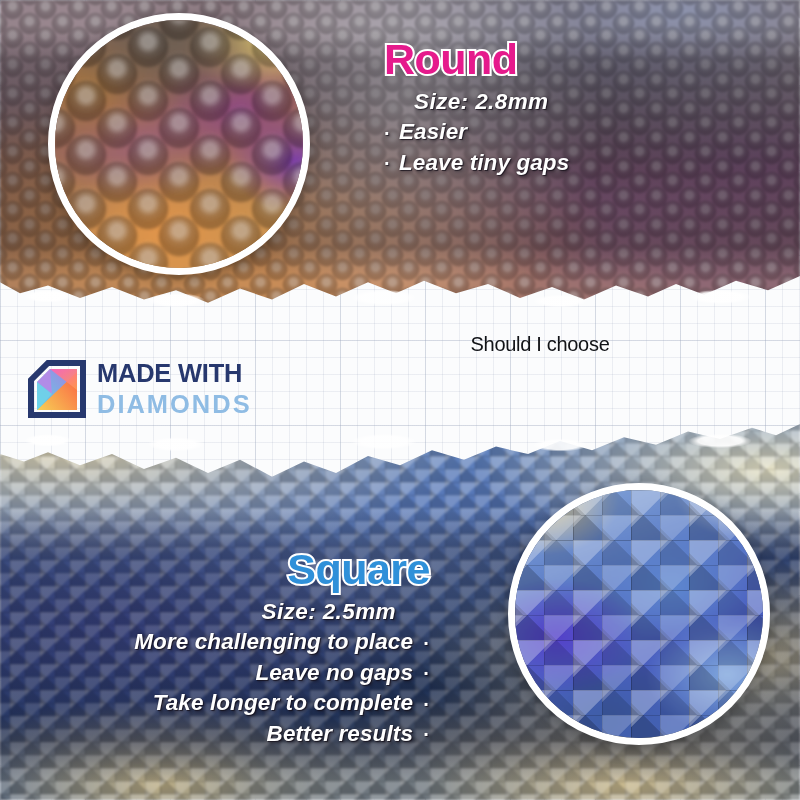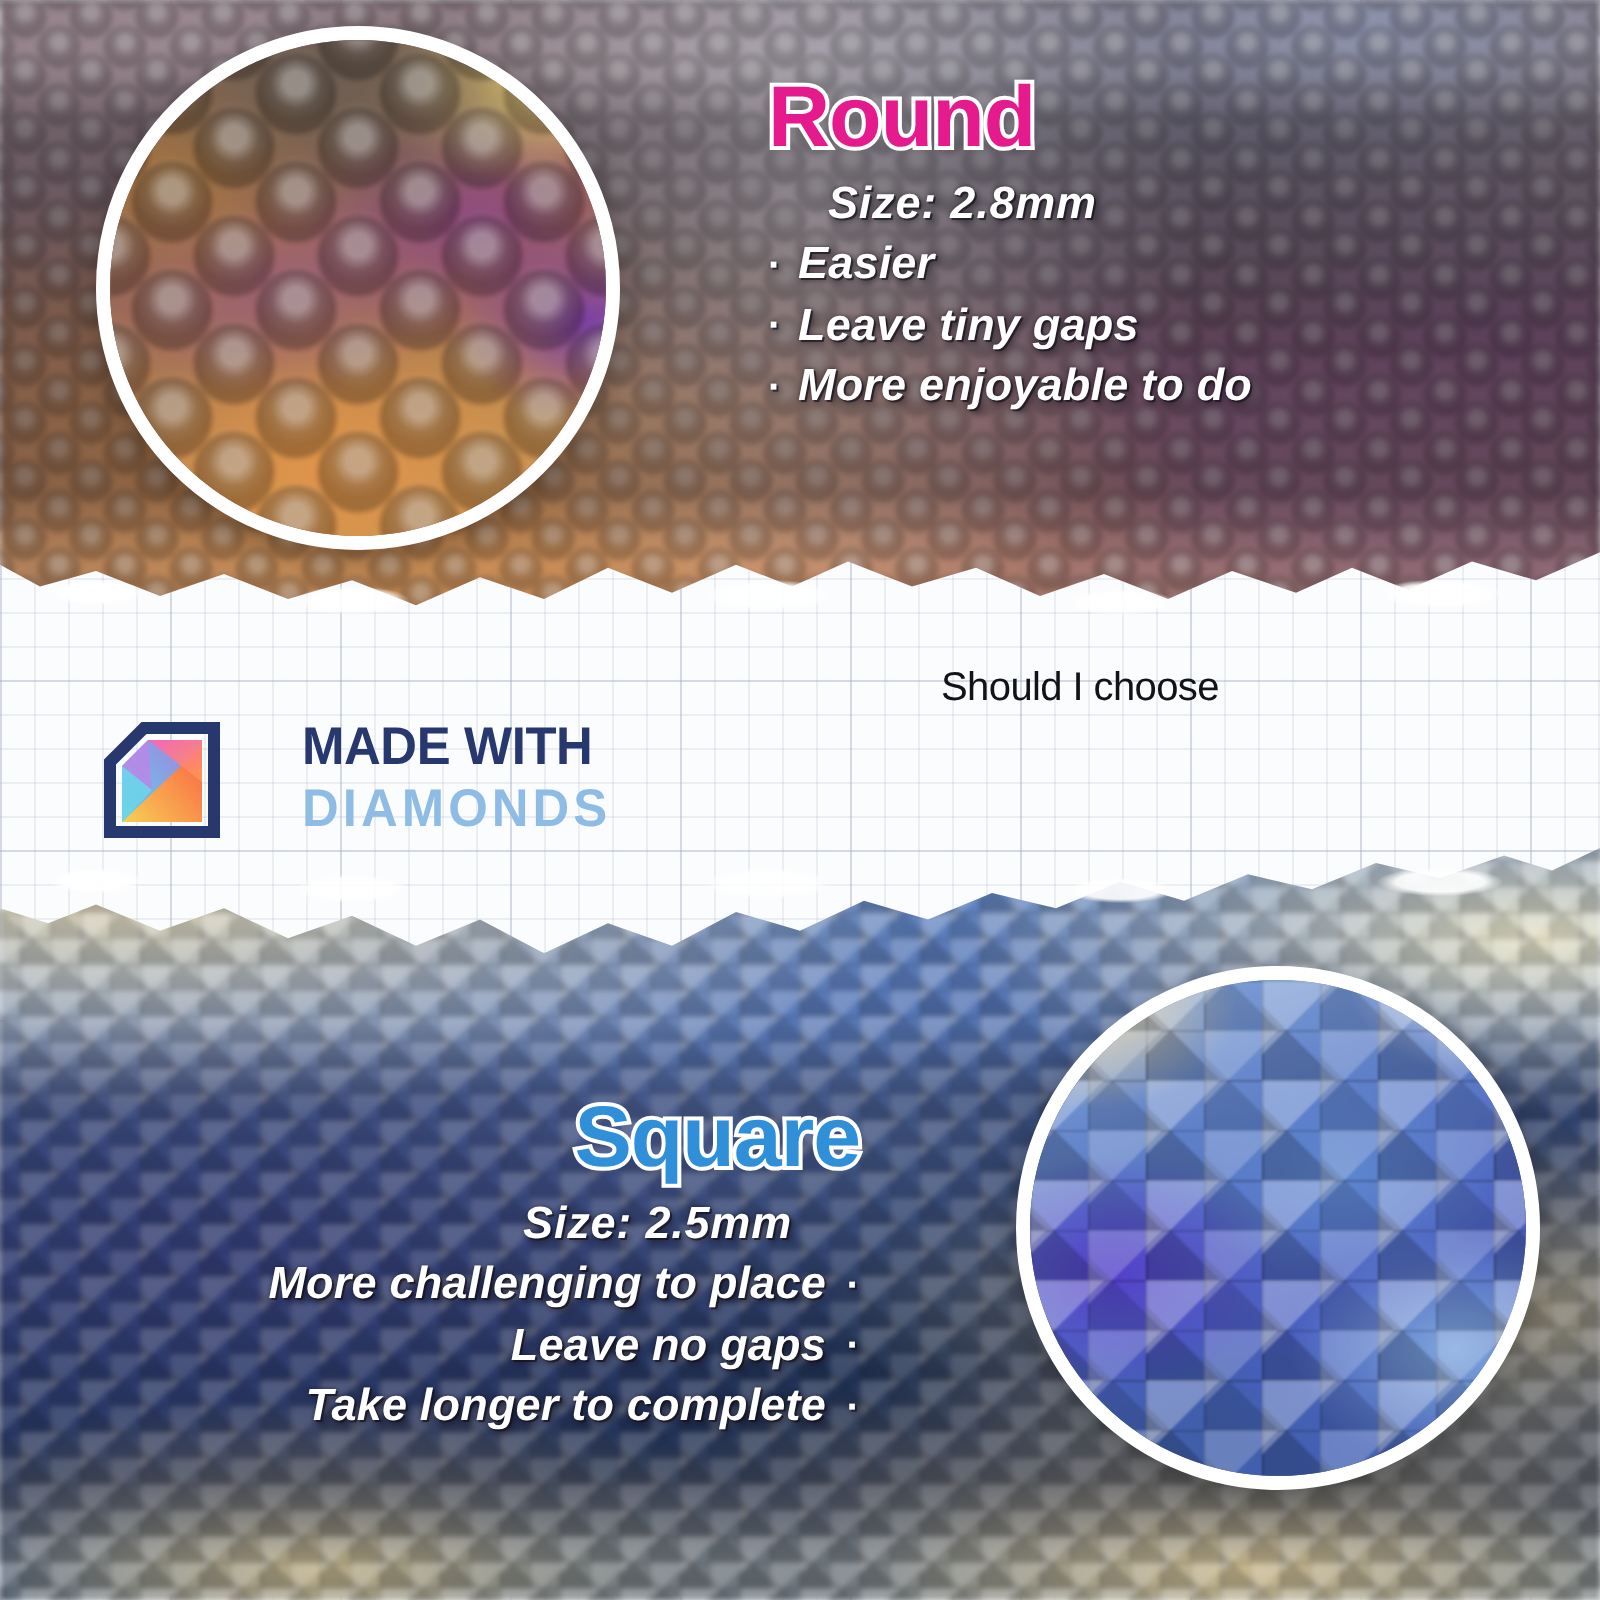--- a/index.html
+++ b/index.html
@@ -210,21 +210,21 @@
   #round-list li .bullet{ margin-right:2px; }
   #square-list li .bullet{ margin-left:4px; }
   .spec-list li.nobullet .bullet{ visibility:hidden; }
   #round-list li.nobullet{ padding-left:15px; }
   #square-list li.nobullet{ padding-right:17px; }
   #round-list li.size-line, #square-list li.size-line{ letter-spacing:.4px; }
 
   
   #middle-band{ position:absolute; left:0; top:300px; width:800px; height:150px; z-index:5; }
 
-  #logo{ position:absolute; left:52px; top:360px; display:flex; align-items:center; z-index:7;gap:30px; }
+  #logo{ position:absolute; left:28px; top:360px; display:flex; align-items:flex-start; z-index:7; }
   #logo-mark{ width:58px; height:58px; flex:0 0 58px; }
   #logo-text{ margin-left:11px; }
   #logo-line1{
     color:#27386e; font-size:26.5px; font-weight:bold;
     letter-spacing:-0.2px; line-height:1; display:block;
     font-family:"Liberation Sans", sans-serif;
     transform:scaleX(.96); transform-origin:left center;
   }
   #logo-line2{
     color:#8fbce4; font-size:26.5px; font-weight:bold;
@@ -275,21 +275,20 @@
     <div class="lens-round-beads"></div>
     <div class="lens-round-beads alt"></div>
   </div>
 
   <div class="block" id="round-block">
     <div class="big-title" id="round-title">Round</div>
     <ul class="spec-list" id="round-list">
       <li class="nobullet size-line"><span class="bullet">·</span><span>Size:  2.8mm</span></li>
       <li><span class="bullet">·</span><span>Easier</span></li>
       <li><span class="bullet">·</span><span>Leave tiny gaps</span></li>
-      <li><span class="bullet">·</span><span>More enjoyable to do</span></li>
     </ul>
   </div>
 
   <div id="middle-band"></div>
 
   <div id="logo">
     <svg id="logo-mark" viewBox="0 0 58 58">
       <defs>
         <linearGradient id="g1" x1="0" y1="1" x2="1" y2="0">
           <stop offset="0" stop-color="#5ad7e8"></stop>
@@ -337,16 +336,17 @@
     <div class="lens-square-beads alt"></div>
   </div>
 
   <div class="block" id="square-block">
     <div class="big-title" id="square-title">Square</div>
     <ul class="spec-list" id="square-list">
       <li class="nobullet size-line"><span>Size:  2.5mm</span><span class="bullet">·</span></li>
       <li><span>More challenging to place</span><span class="bullet">·</span></li>
       <li><span>Leave no gaps</span><span class="bullet">·</span></li>
       <li><span>Take longer to complete</span><span class="bullet">·</span></li>
+      <li><span>Better results</span><span class="bullet">·</span></li>
     </ul>
   </div>
 
 </div>
 
 </body></html>

